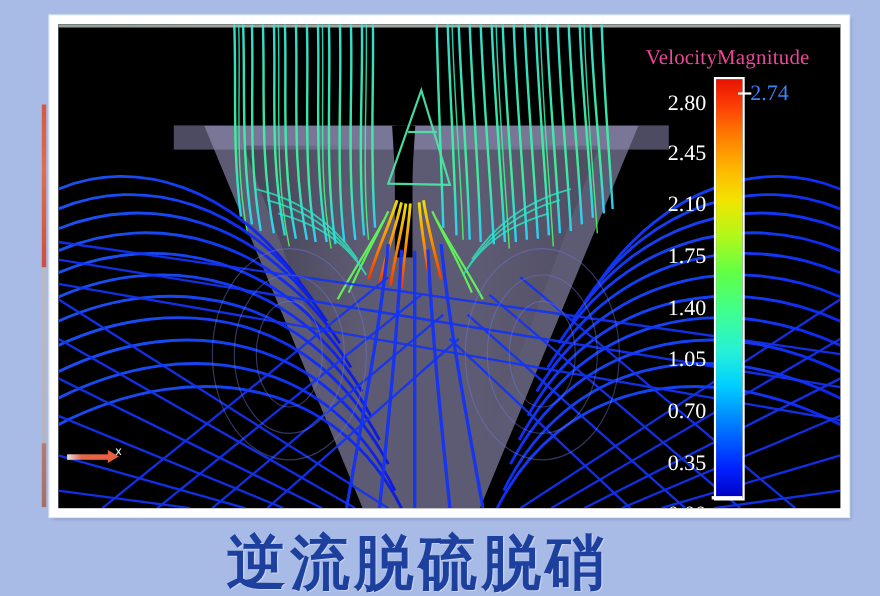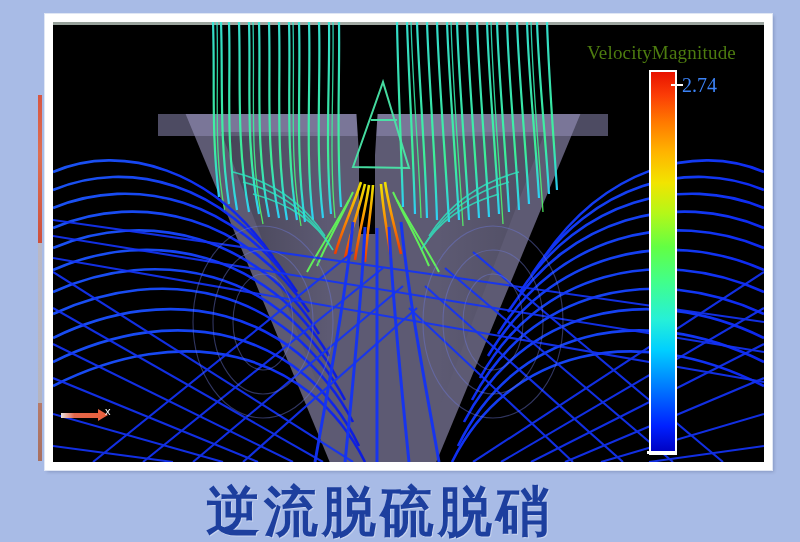--- a/index.html
+++ b/index.html
@@ -94,21 +94,21 @@
     border-top:6px solid transparent;border-bottom:6px solid transparent;
   }
   .axis-label{
     position:absolute;left:44px;top:1px;color:#fff;font-size:11px;
     font-family:"Liberation Sans",sans-serif;
   }
 
   
   .legend{position:absolute;right:0px;top:0px;width:260px;height:440px;}
   .legend-title{
-    position:absolute;right:28px;top:20px;color:#4d7c0f;
+    position:absolute;right:28px;top:20px;color:#ec4899;
     font-size:19px;letter-spacing:.2px;white-space:nowrap;
   }
   .cbar{
     position:absolute;left:145px;top:48px;width:24px;height:381px;
     border:2px solid #ffffff;
     background:linear-gradient(to top,
       #0000bf 0%,
       #0020ff 7%,
       #0080ff 18%,
       #00cfff 27%,
@@ -342,20 +342,31 @@
 
         <div class="axis-ind">
           <div class="axis-arrow"></div>
           <div class="axis-label">x</div>
         </div>
       </div>
 
       <div class="legend">
         <div class="legend-title">VelocityMagnitude</div>
 
+        <div class="tick-col">
+          <div class="tick" style="top:22px">2.80</div>
+          <div class="tick" style="top:67px">2.45</div>
+          <div class="tick" style="top:114px">2.10</div>
+          <div class="tick" style="top:161px">1.75</div>
+          <div class="tick" style="top:208px">1.40</div>
+          <div class="tick" style="top:255px">1.05</div>
+          <div class="tick" style="top:302px">0.70</div>
+          <div class="tick" style="top:349px">0.35</div>
+          <div class="tick" style="top:396px">0.00</div>
+        </div>
 
         <div class="cbar"></div>
 
         <div class="anno-dash"></div>
         <div class="anno anno-max">2.74</div>
 
         <div class="anno-dash2"></div>
         <div class="anno anno-min">0.00</div>
       </div>
     </div>

